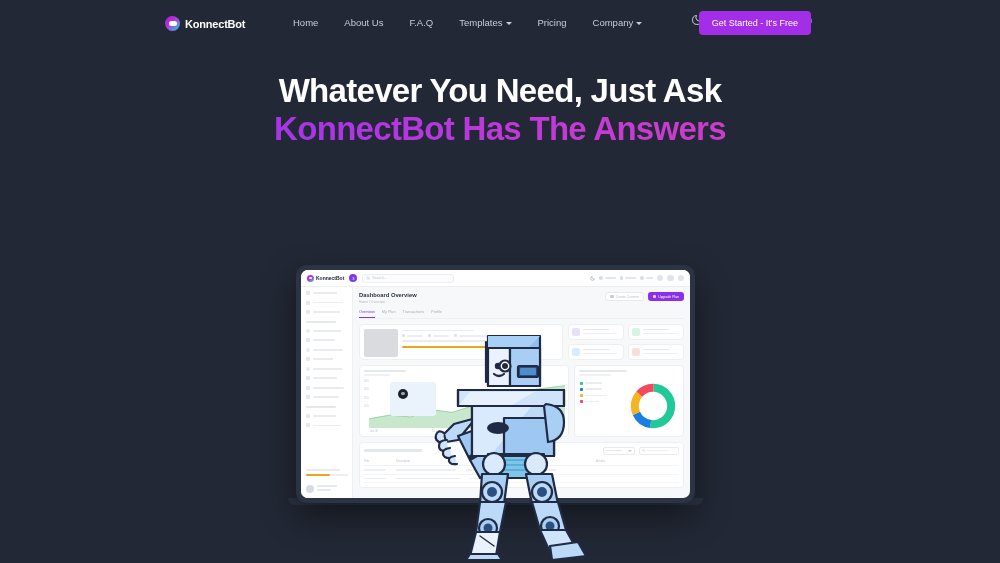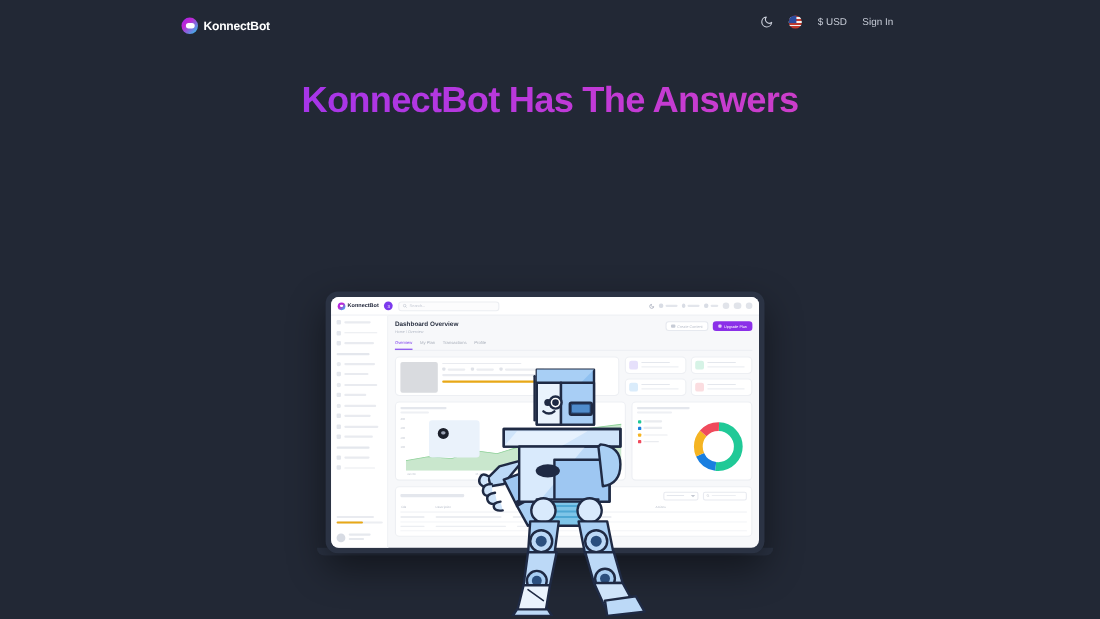--- a/index.html
+++ b/index.html
@@ -277,34 +277,58 @@
 
 <div class="page">
 
   <div class="header">
 
     <div class="brand">
       <span class="brand-mark"></span>
       <span class="brand-name">KonnectBot</span>
     </div>
 
+    <nav class="nav">
+      <span class="nav-item">
+          <span>Home</span>
+        </span>
+      <span class="nav-item">
+          <span>About Us</span>
+        </span>
+      <span class="nav-item">
+          <span>F.A.Q</span>
+        </span>
+      <span class="nav-item">
+          <span>Templates</span>
+          <i class="caret"></i>
+        </span>
+      <span class="nav-item">
+          <span>Pricing</span>
+        </span>
+      <span class="nav-item">
+          <span>Company</span>
+          <i class="caret"></i>
+        </span>
+    </nav>
 
     <div class="header-right">
       <svg class="moon-icon" viewBox="0 0 24 24" fill="none" stroke="#c8cdd8" stroke-width="2" stroke-linecap="round" stroke-linejoin="round">
           <path d="M21 12.79A9 9 0 1 1 11.21 3 7 7 0 0 0 21 12.79z"></path>
         </svg>
       <span class="flag-icon"></span>
       <span class="currency">$ USD</span>
       <span class="signin">Sign In</span>
     </div>
 
+    <button class="cta-header">Get Started - It's Free</button>
   </div>
 
   <div class="hero">
     <h1>
+      <span>Whatever You Need, Just Ask</span>
       <span class="grad">KonnectBot Has The Answers</span>
     </h1>
   </div>
 
   <div class="laptop-base"></div>
 
   <div class="shot-wrap">
     <div class="laptop-frame">
       <div class="screen">
 

